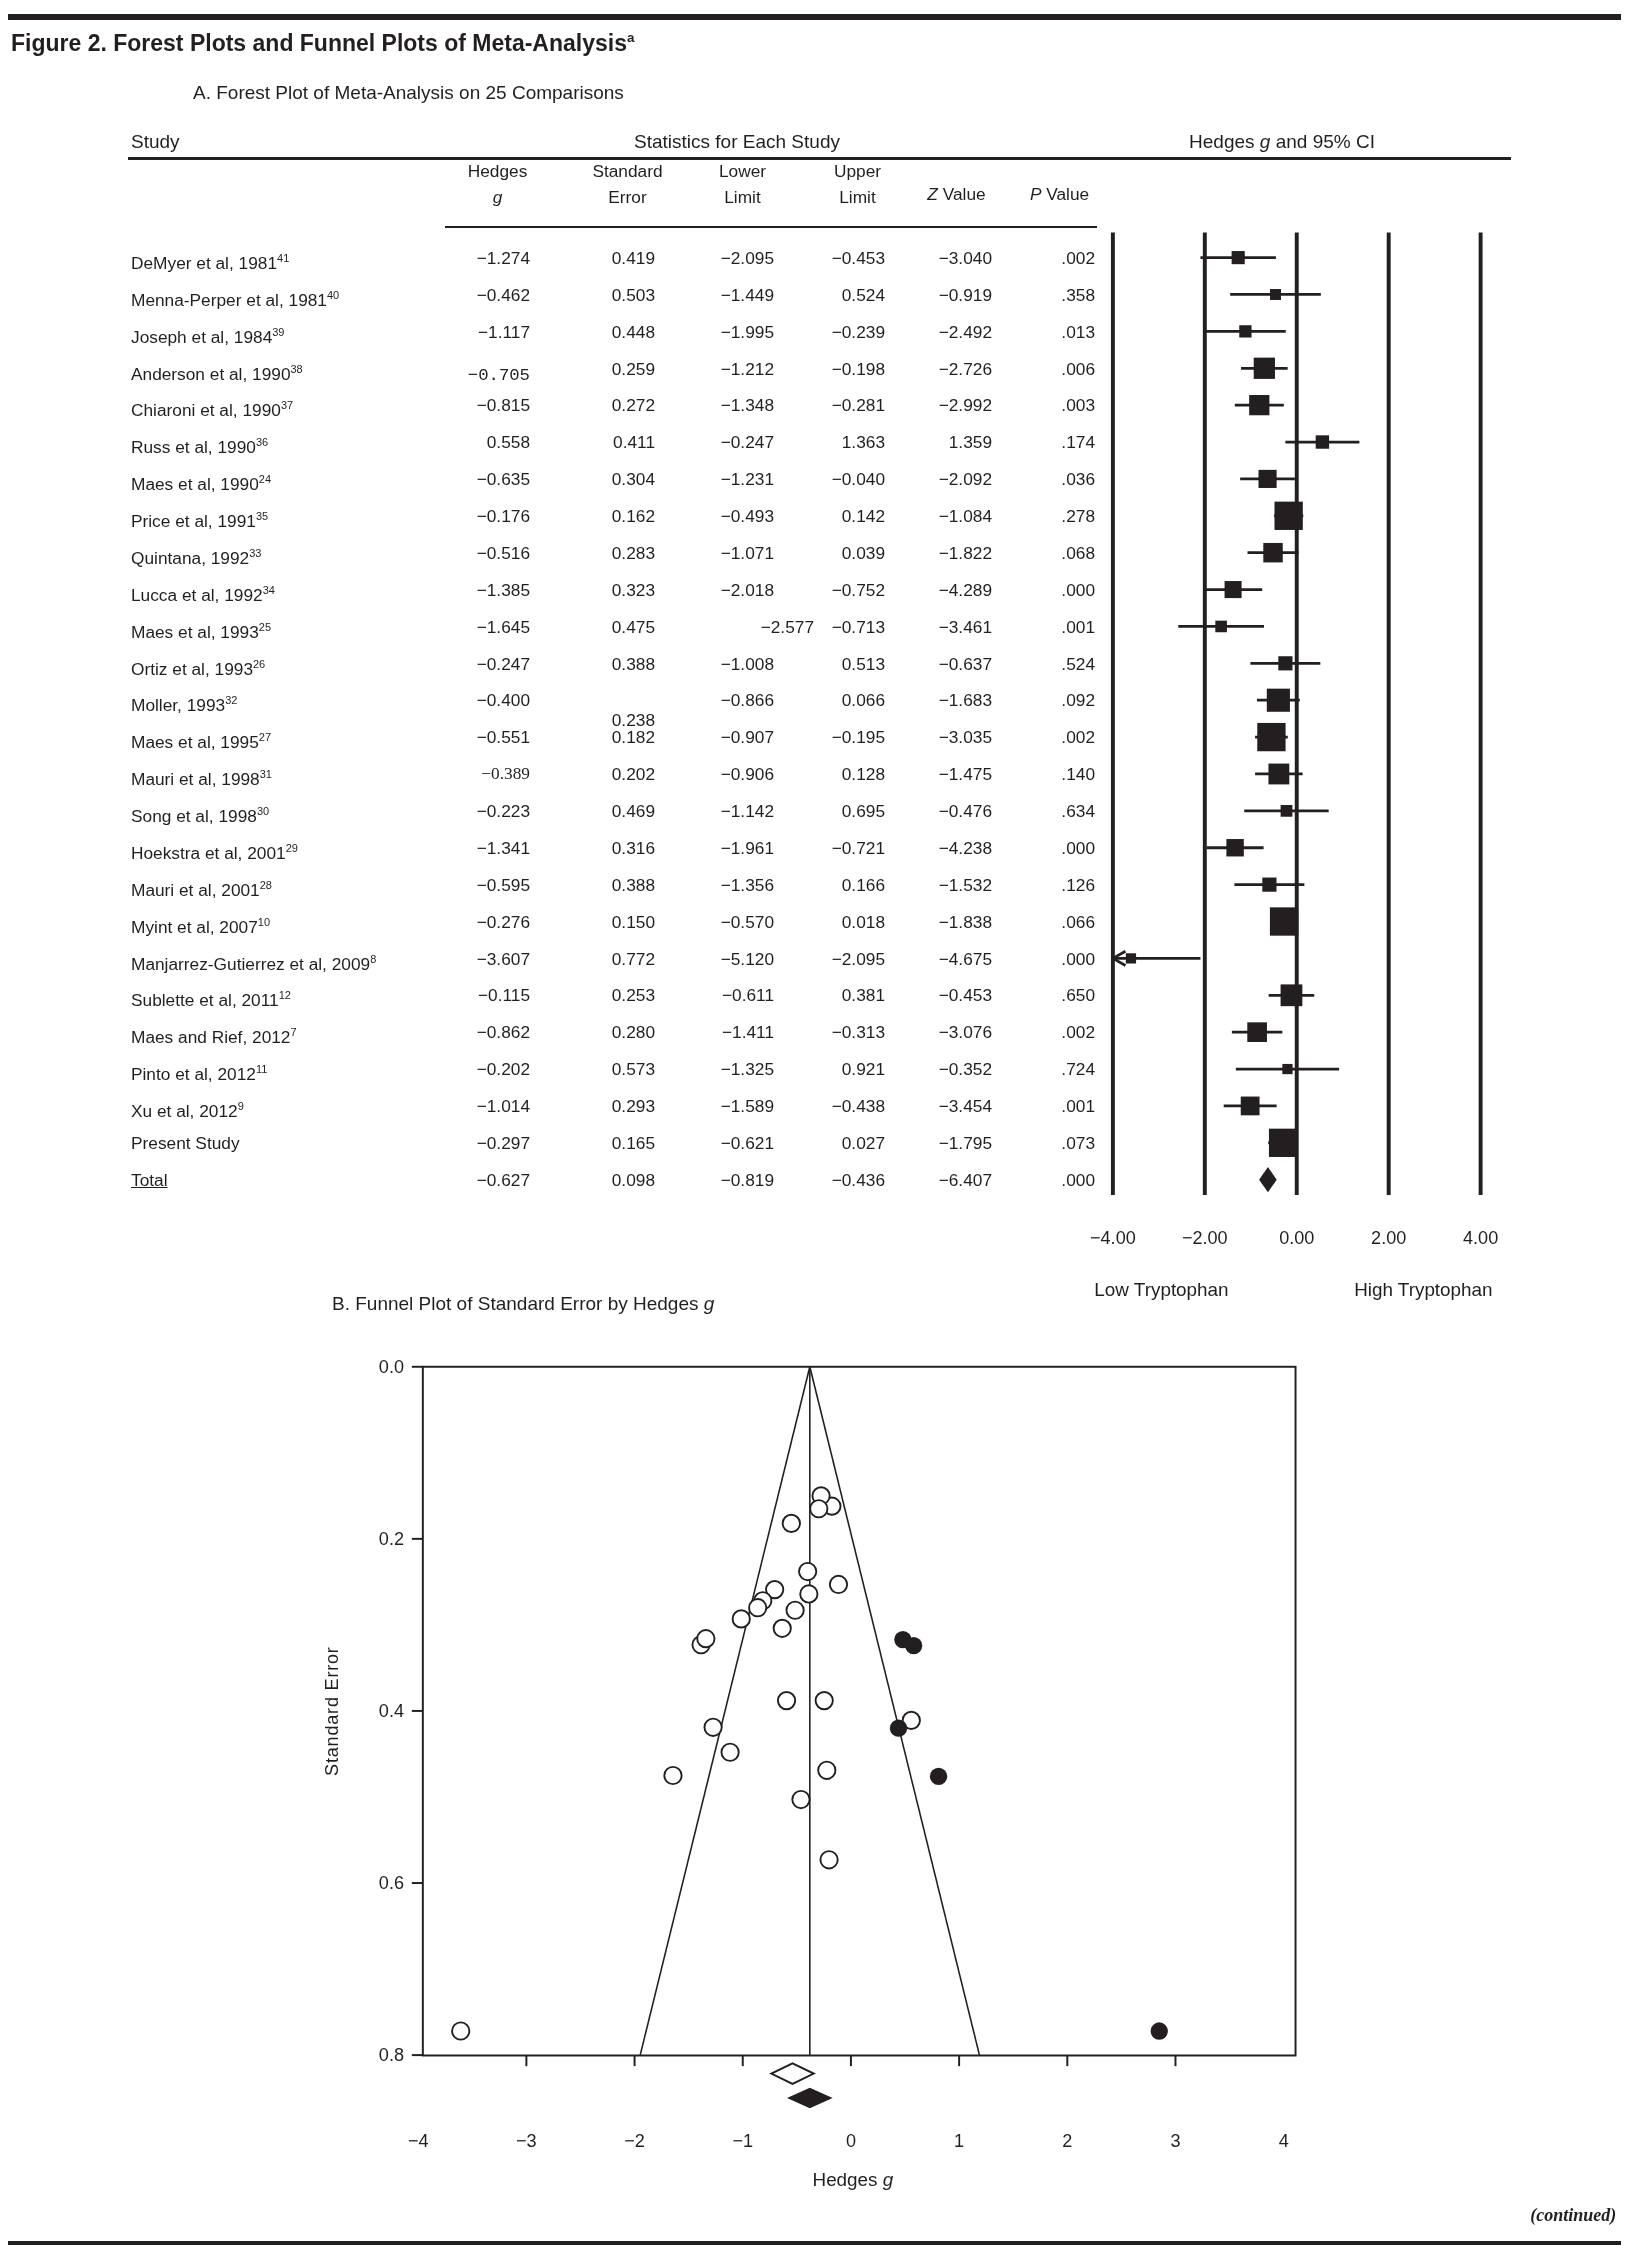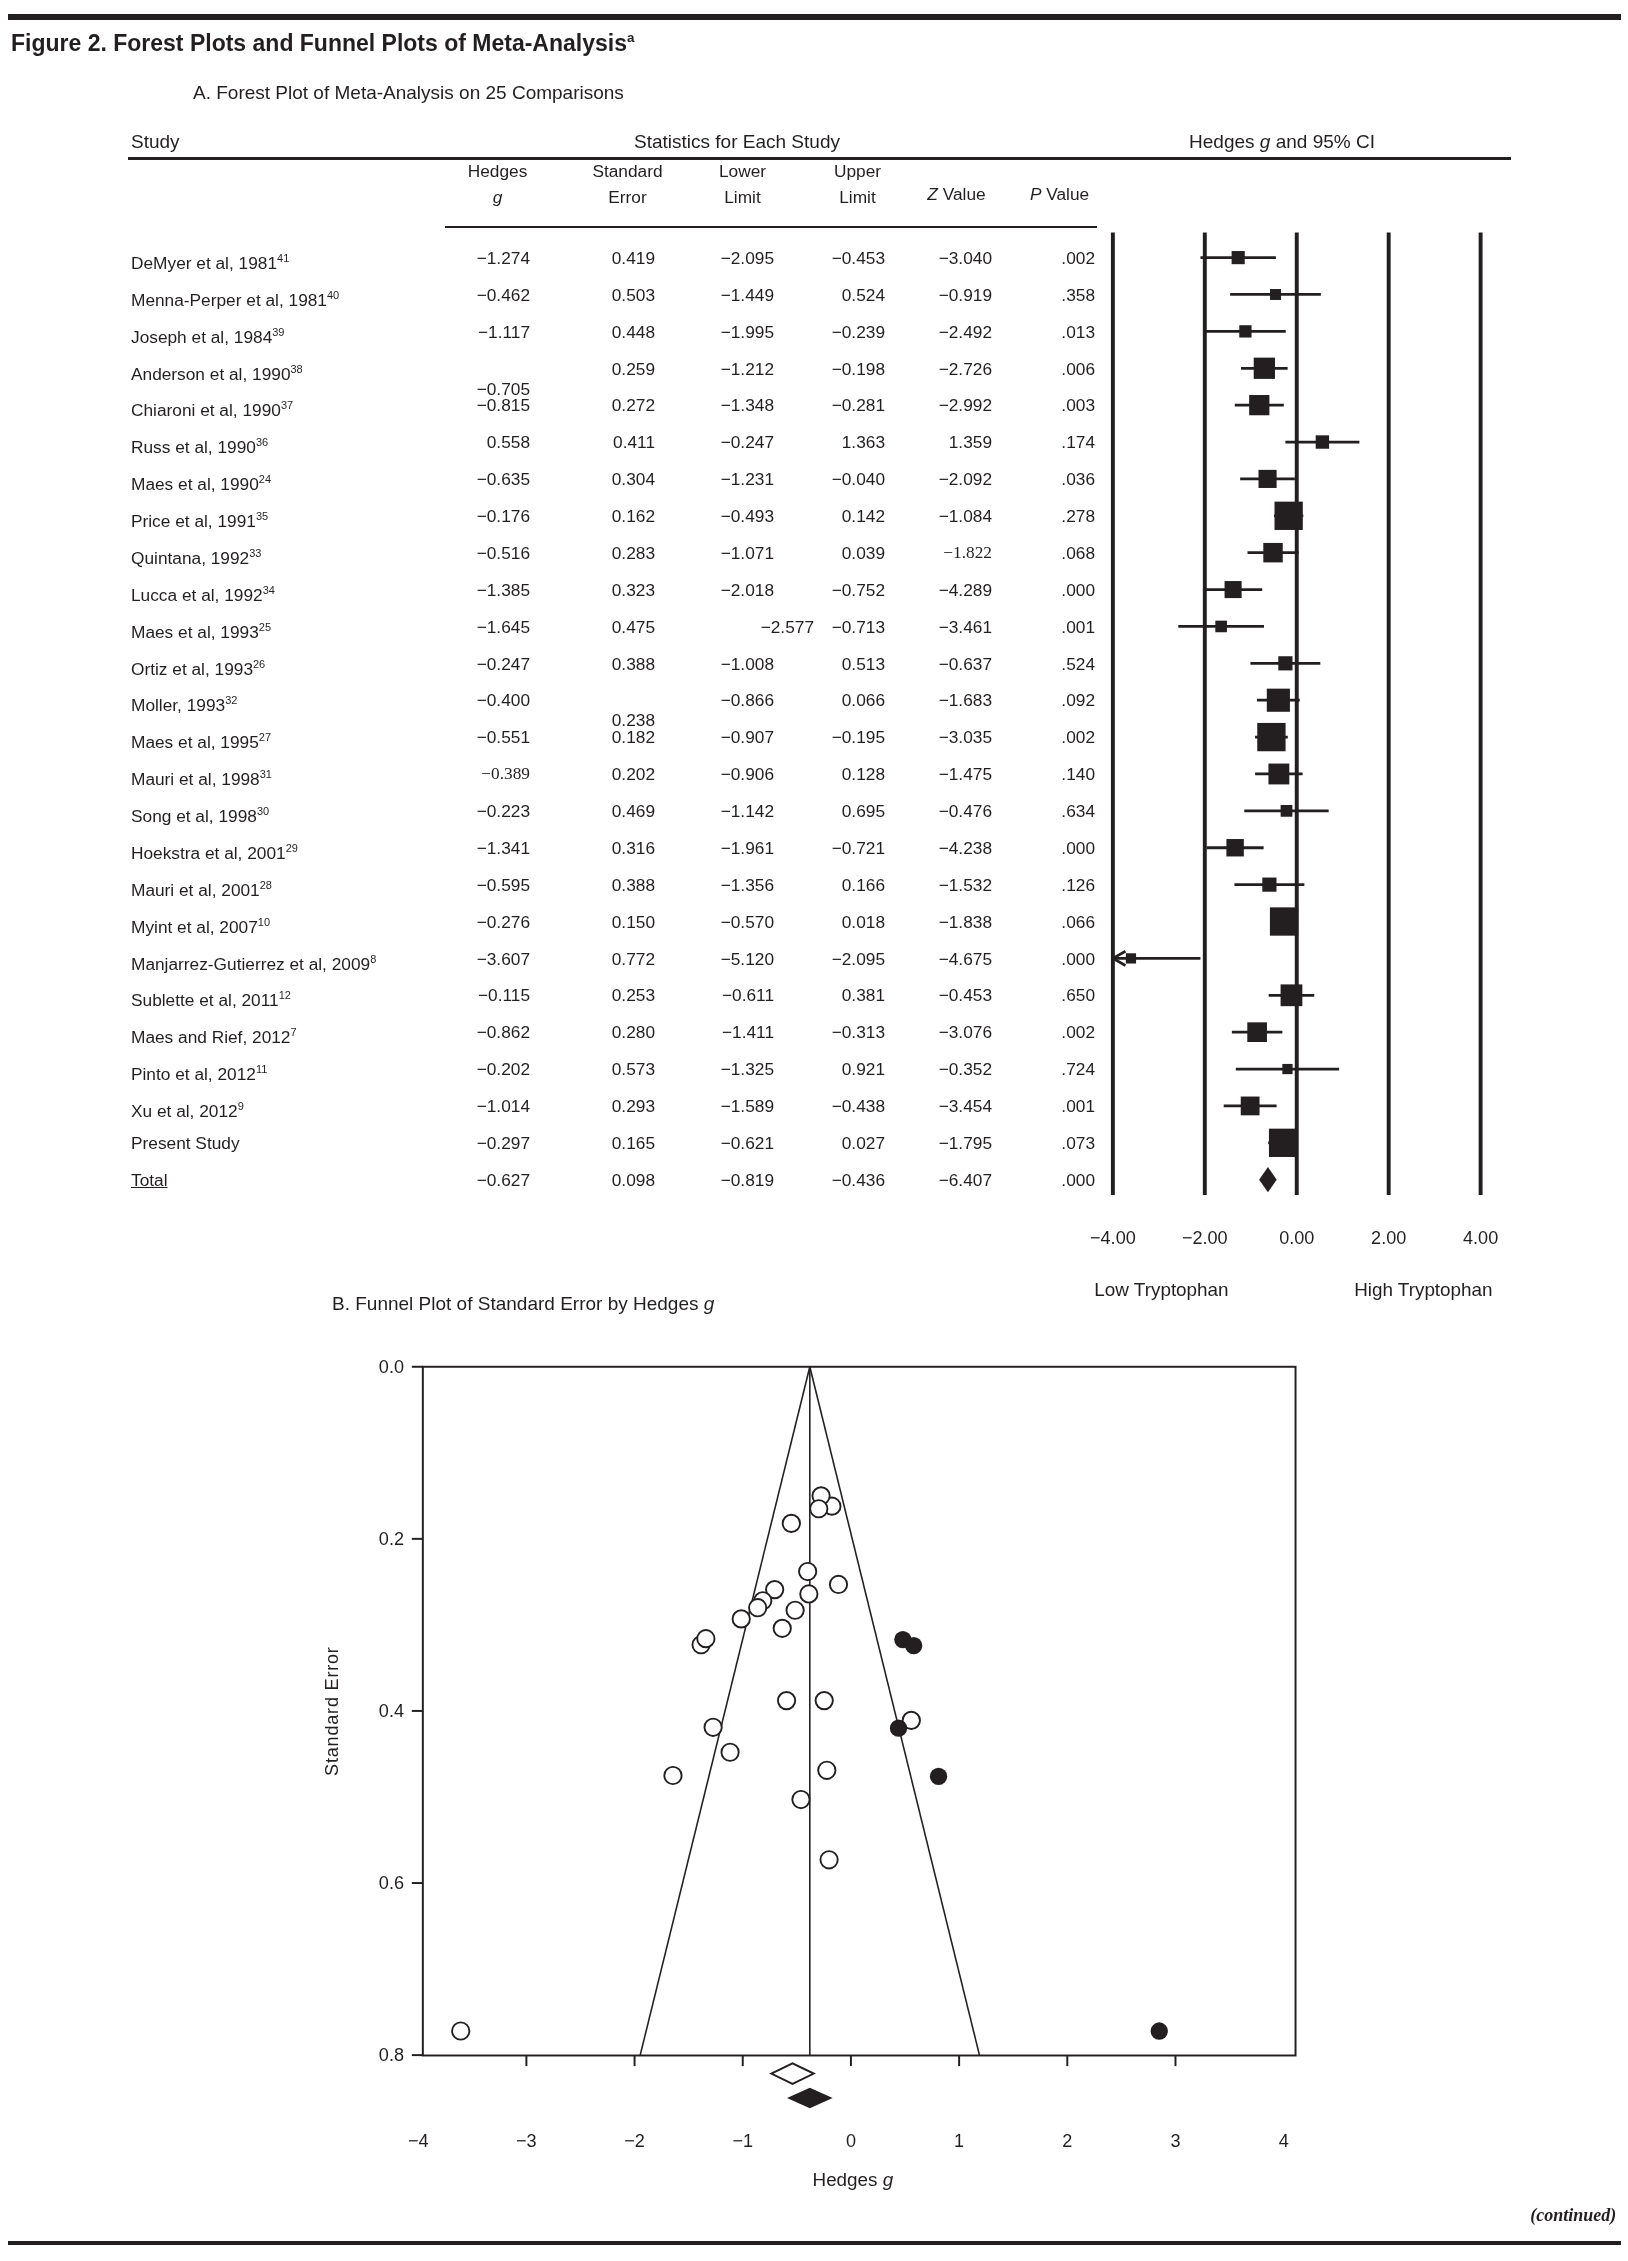--- a/index.html
+++ b/index.html
@@ -71,21 +71,21 @@
     <div class="abs cell" style="left: 874px; width: 118px; top: 284px; height: 22px; line-height: 22px;">−0.919</div>
     <div class="abs cell" style="left: 977px; width: 118px; top: 284px; height: 22px; line-height: 22px;">.358</div>
     <div class="abs row-name" style="left: 131px; top: 321px; height: 22px; line-height: 22px;"><span>Joseph et al, 1984</span><sup>39</sup></div>
     <div class="abs cell" style="left: 412px; width: 118px; top: 321px; height: 22px; line-height: 22px;">−1.117</div>
     <div class="abs cell" style="left: 537px; width: 118px; top: 321px; height: 22px; line-height: 22px;">0.448</div>
     <div class="abs cell" style="left: 656px; width: 118px; top: 321px; height: 22px; line-height: 22px;">−1.995</div>
     <div class="abs cell" style="left: 767px; width: 118px; top: 321px; height: 22px; line-height: 22px;">−0.239</div>
     <div class="abs cell" style="left: 874px; width: 118px; top: 321px; height: 22px; line-height: 22px;">−2.492</div>
     <div class="abs cell" style="left: 977px; width: 118px; top: 321px; height: 22px; line-height: 22px;">.013</div>
     <div class="abs row-name" style="left: 131px; top: 358px; height: 22px; line-height: 22px;"><span>Anderson et al, 1990</span><sup>38</sup></div>
-    <div class="abs cell" style="left: 412px; width: 118px; top: 378px; height: 22px; line-height: 22px;">−0.705</div>
+    <div class="abs cell" style="left: 412px; width: 118px; top: 365px; height: 22px; line-height: 22px; font-family: Liberation Mono, monospace;">−0.705</div>
     <div class="abs cell" style="left: 537px; width: 118px; top: 358px; height: 22px; line-height: 22px;">0.259</div>
     <div class="abs cell" style="left: 656px; width: 118px; top: 358px; height: 22px; line-height: 22px;">−1.212</div>
     <div class="abs cell" style="left: 767px; width: 118px; top: 358px; height: 22px; line-height: 22px;">−0.198</div>
     <div class="abs cell" style="left: 874px; width: 118px; top: 358px; height: 22px; line-height: 22px;">−2.726</div>
     <div class="abs cell" style="left: 977px; width: 118px; top: 358px; height: 22px; line-height: 22px;">.006</div>
     <div class="abs row-name" style="left: 131px; top: 394px; height: 22px; line-height: 22px;"><span>Chiaroni et al, 1990</span><sup>37</sup></div>
     <div class="abs cell" style="left: 412px; width: 118px; top: 394px; height: 22px; line-height: 22px;">−0.815</div>
     <div class="abs cell" style="left: 537px; width: 118px; top: 394px; height: 22px; line-height: 22px;">0.272</div>
     <div class="abs cell" style="left: 656px; width: 118px; top: 394px; height: 22px; line-height: 22px;">−1.348</div>
     <div class="abs cell" style="left: 767px; width: 118px; top: 394px; height: 22px; line-height: 22px;">−0.281</div>
@@ -110,21 +110,21 @@
     <div class="abs cell" style="left: 537px; width: 118px; top: 505px; height: 22px; line-height: 22px;">0.162</div>
     <div class="abs cell" style="left: 656px; width: 118px; top: 505px; height: 22px; line-height: 22px;">−0.493</div>
     <div class="abs cell" style="left: 767px; width: 118px; top: 505px; height: 22px; line-height: 22px;">0.142</div>
     <div class="abs cell" style="left: 874px; width: 118px; top: 505px; height: 22px; line-height: 22px;">−1.084</div>
     <div class="abs cell" style="left: 977px; width: 118px; top: 505px; height: 22px; line-height: 22px;">.278</div>
     <div class="abs row-name" style="left: 131px; top: 542px; height: 22px; line-height: 22px;"><span>Quintana, 1992</span><sup>33</sup></div>
     <div class="abs cell" style="left: 412px; width: 118px; top: 542px; height: 22px; line-height: 22px;">−0.516</div>
     <div class="abs cell" style="left: 537px; width: 118px; top: 542px; height: 22px; line-height: 22px;">0.283</div>
     <div class="abs cell" style="left: 656px; width: 118px; top: 542px; height: 22px; line-height: 22px;">−1.071</div>
     <div class="abs cell" style="left: 767px; width: 118px; top: 542px; height: 22px; line-height: 22px;">0.039</div>
-    <div class="abs cell" style="left: 874px; width: 118px; top: 542px; height: 22px; line-height: 22px; font-family: Liberation Serif, serif;">−1.822</div>
+    <div class="abs cell" style="left: 874px; width: 118px; top: 542px; height: 22px; line-height: 22px;">−1.822</div>
     <div class="abs cell" style="left: 977px; width: 118px; top: 542px; height: 22px; line-height: 22px;">.068</div>
     <div class="abs row-name" style="left: 131px; top: 579px; height: 22px; line-height: 22px;"><span>Lucca et al, 1992</span><sup>34</sup></div>
     <div class="abs cell" style="left: 412px; width: 118px; top: 579px; height: 22px; line-height: 22px;">−1.385</div>
     <div class="abs cell" style="left: 537px; width: 118px; top: 579px; height: 22px; line-height: 22px;">0.323</div>
     <div class="abs cell" style="left: 656px; width: 118px; top: 579px; height: 22px; line-height: 22px;">−2.018</div>
     <div class="abs cell" style="left: 767px; width: 118px; top: 579px; height: 22px; line-height: 22px;">−0.752</div>
     <div class="abs cell" style="left: 874px; width: 118px; top: 579px; height: 22px; line-height: 22px;">−4.289</div>
     <div class="abs cell" style="left: 977px; width: 118px; top: 579px; height: 22px; line-height: 22px;">.000</div>
     <div class="abs row-name" style="left: 131px; top: 616px; height: 22px; line-height: 22px;"><span>Maes et al, 1993</span><sup>25</sup></div>
     <div class="abs cell" style="left: 412px; width: 118px; top: 616px; height: 22px; line-height: 22px;">−1.645</div>

